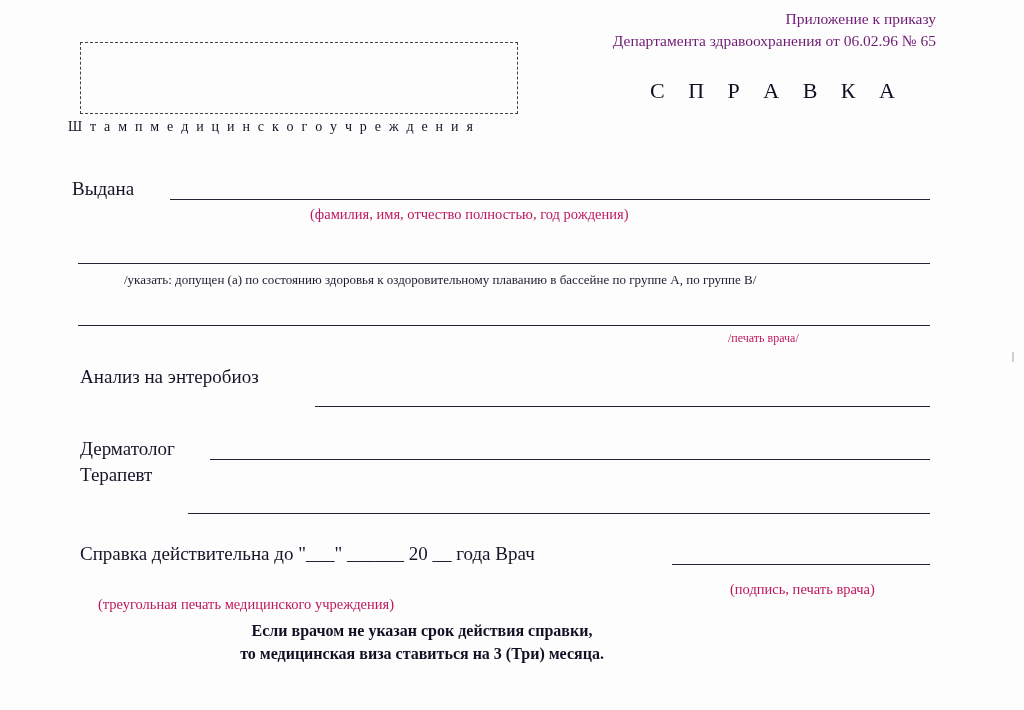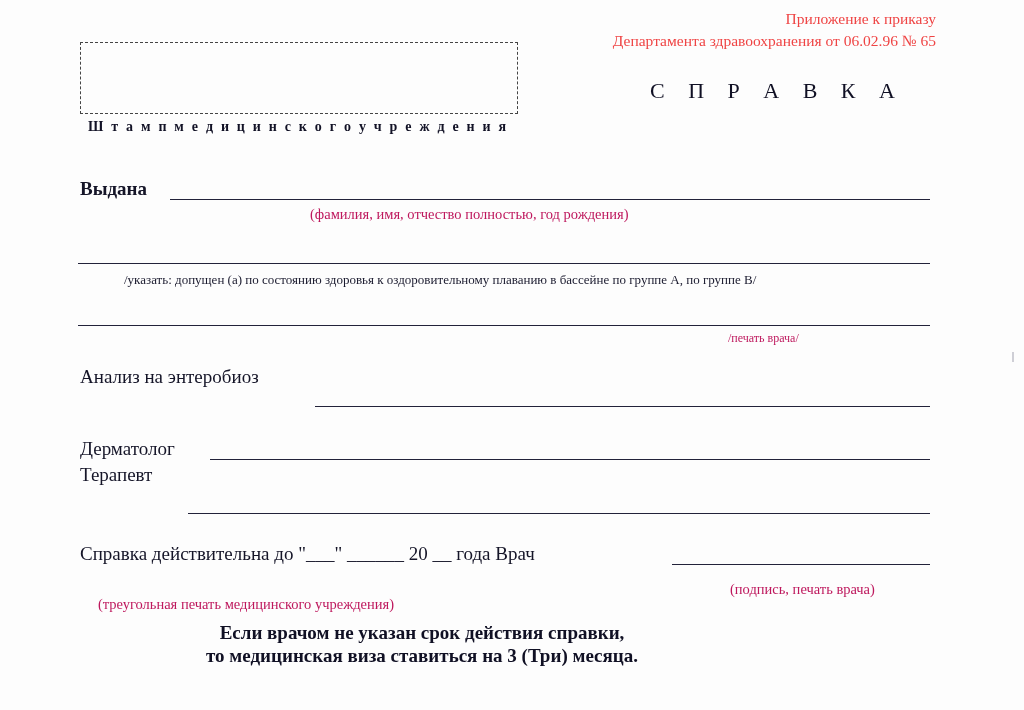--- a/index.html
+++ b/index.html
@@ -24,38 +24,38 @@
   }
 
   
   .order-ref {
     position: absolute;
     right: 88px;
     top: 8px;
     text-align: right;
     font-size: 15.5px;
     line-height: 1.45;
-    color: #ef4444;
+    color: #701a75;
   }
 
   
   .stamp-box {
     position: absolute;
     left: 80px;
     top: 42px;
     width: 436px;
     height: 70px;
     border: 1px dashed #444;
   }
   .stamp-caption {
     position: absolute;
-    left: 88px;
+    left: 68px;
     top: 119px;
     font-size: 14px;
-    font-weight: bold;
+    font-weight: normal;
     letter-spacing: 2.2px;
     color: #121226;
     font-family: "Liberation Serif", serif;
   }
 
   
   .doc-title {
     position: absolute;
     left: 650px;
     top: 78px;
@@ -91,21 +91,21 @@
     color: #1a1a2e;
     white-space: nowrap;
     text-align: center;
   }
 
   .note {
     position: absolute;
     width: 844px;
     left: 0;
     text-align: center;
-    font-size: 19px;
+    font-size: 16px;
     font-weight: bold;
     color: #101024;
   }
 
   .val-inline {
     position: absolute;
     font-size: 19px;
     color: #151528;
     white-space: nowrap;
   }
@@ -125,21 +125,21 @@
   <div class="order-ref">
     <div>Приложение к приказу</div>
     <div>Департамента здравоохранения от 06.02.96 № 65</div>
   </div>
 
   <div class="stamp-box"></div>
   <div class="stamp-caption">Ш т а м п   м е д и ц и н с к о г о   у ч р е ж д е н и я</div>
 
   <div class="doc-title">С П Р А В К А</div>
 
-  <div class="field-label" style="left:80px; top:178px;font-weight:bold;">Выдана</div>
+  <div class="field-label" style="left:72px; top:178px;">Выдана</div>
   <div class="rule" style="left:170px; top:199px; width:760px;"></div>
   <div class="val-inline" style="left:190px; top:178px;"></div>
   <div class="hint" style="left:310px; top:206px;">(фамилия, имя, отчество полностью, год рождения)</div>
 
   <div class="rule" style="left:78px; top:263px; width:852px;"></div>
   <div class="hint-small" style="left:124px; top:272px;">/указать: допущен (а) по состоянию здоровья к оздоровительному плаванию в бассейне по группе А, по группе В/</div>
 
   <div class="rule" style="left:78px; top:325px; width:852px;"></div>
   <div class="hint" style="left:728px; top:331px; font-size:12px;">/печать врача/</div>
 

